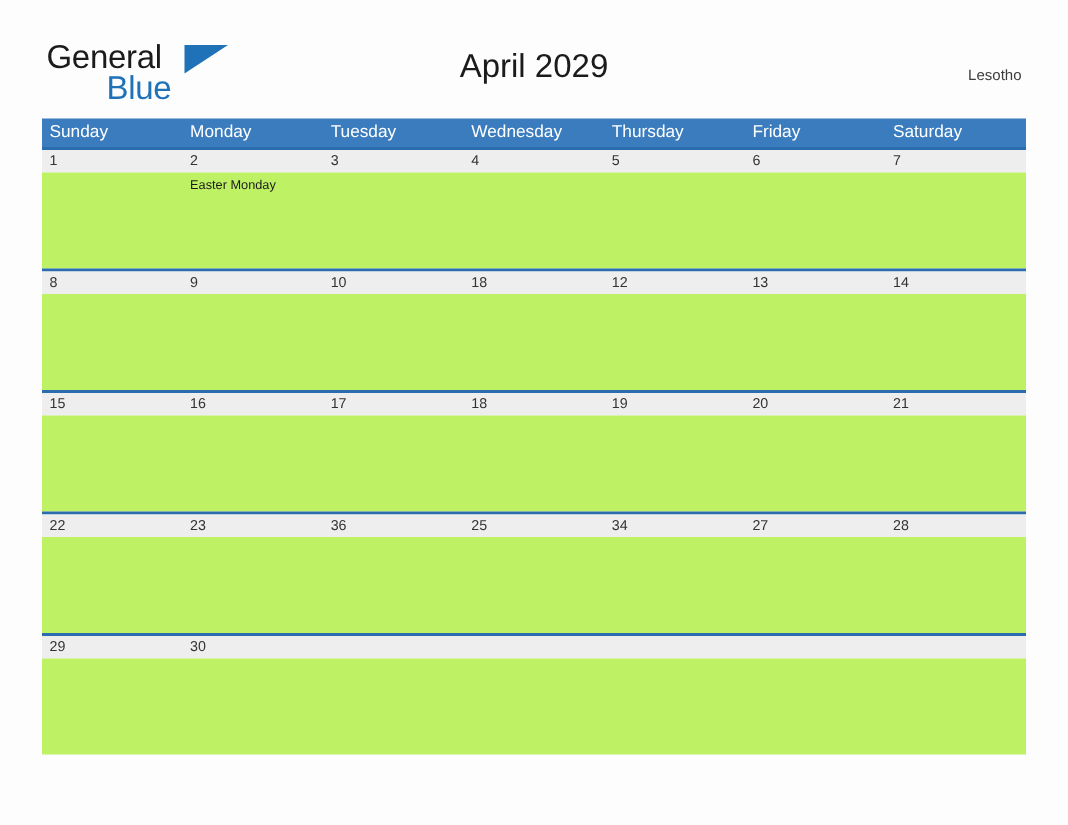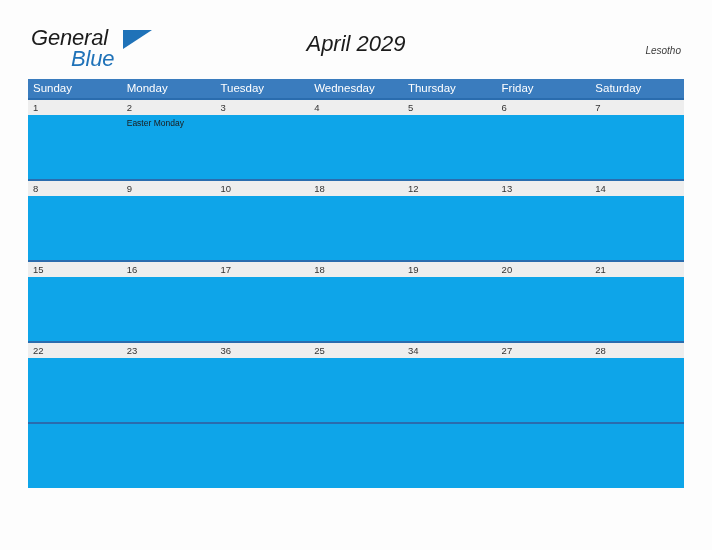--- a/index.html
+++ b/index.html
@@ -12,21 +12,20 @@
     background: #fdfdfd;
     font-family: "Liberation Sans", sans-serif;
     overflow: hidden;
     position: relative;
   }
 
   
   .page-header {
     position: relative;
     height: 54px;
-    font-style: italic;
   }
 
   .logo {
     position: absolute;
     left: 31px;
     top: 27px;
     width: 130px;
     height: 44px;
   }
   .logo-general {
@@ -114,21 +113,21 @@
     border-top: none;
   }
   .week-row .day-band {
     display: flex;
     height: 15px;
     background: #eeeeee;
   }
   .week-row .day-body {
     display: flex;
     height: 64px;
-    background: #0ea5e9;
+    background: #bef264;
   }
   .day-num-cell {
     flex: 1 1 0;
     font-size: 9.5px;
     color: #333333;
     line-height: 15px;
     padding-left: 5px;
     box-sizing: border-box;
     overflow: hidden;
     white-space: nowrap;
@@ -250,20 +249,29 @@
       <div class="day-event-cell"></div>
       <div class="day-event-cell"></div>
       <div class="day-event-cell"></div>
       <div class="day-event-cell"></div>
       <div class="day-event-cell"></div>
       <div class="day-event-cell"></div>
     </div>
   </div>
 
   <div class="week-row">
+    <div class="day-band">
+      <div class="day-num-cell">29</div>
+      <div class="day-num-cell">30</div>
+      <div class="day-num-cell"></div>
+      <div class="day-num-cell"></div>
+      <div class="day-num-cell"></div>
+      <div class="day-num-cell"></div>
+      <div class="day-num-cell"></div>
+    </div>
     <div class="day-body">
       <div class="day-event-cell"></div>
       <div class="day-event-cell"></div>
       <div class="day-event-cell"></div>
       <div class="day-event-cell"></div>
       <div class="day-event-cell"></div>
       <div class="day-event-cell"></div>
       <div class="day-event-cell"></div>
     </div>
   </div>

